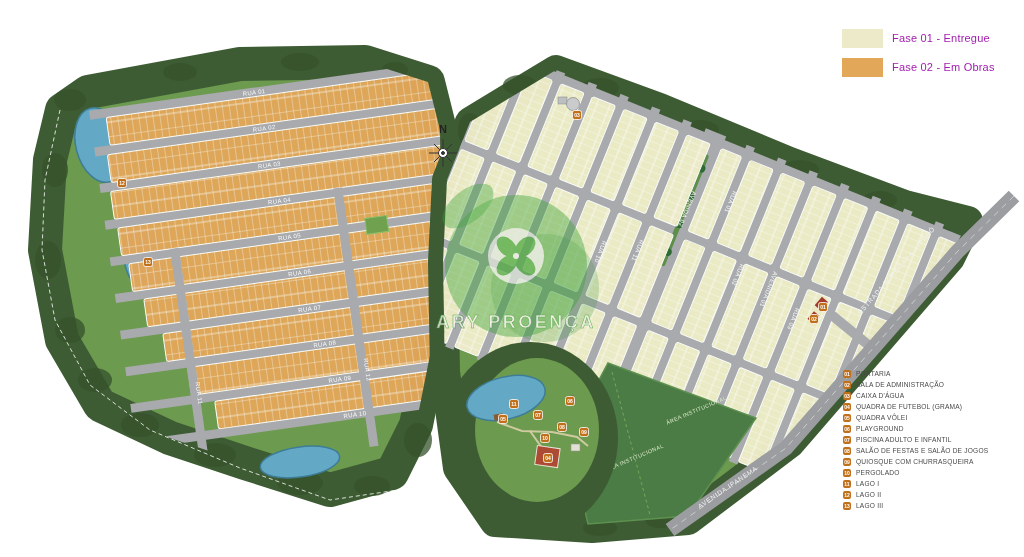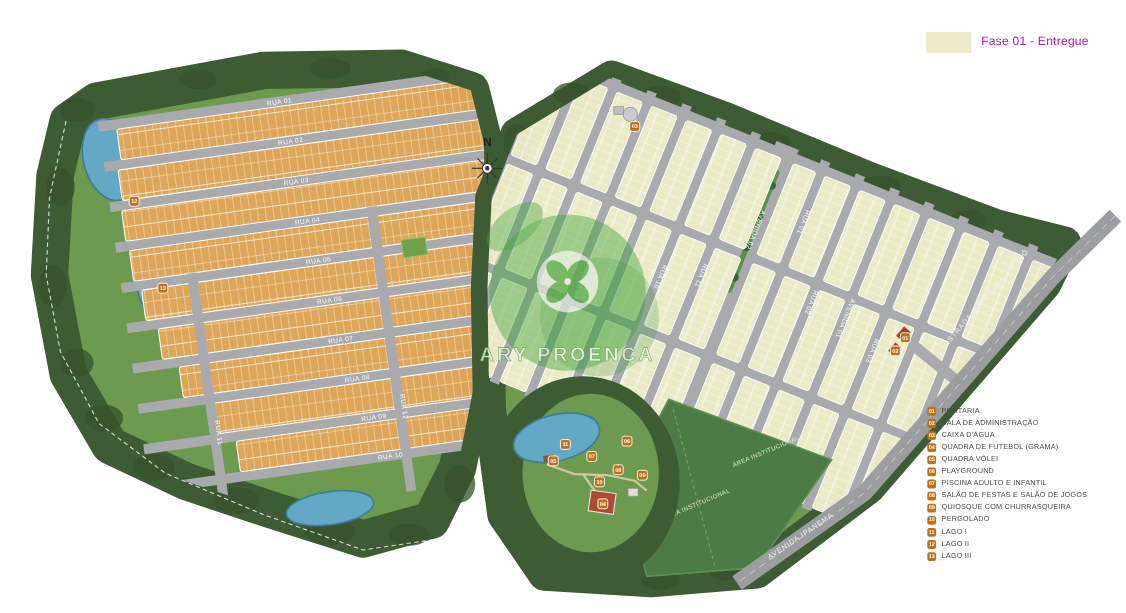--- a/index.html
+++ b/index.html
@@ -351,20 +351,24 @@
     </g>
     <text class="wm-text" x="516" y="328">ARY PROENÇA</text>
   </g>
 </svg>
 
 <div id="legend">
       <div class="legend-row">
         <div class="legend-swatch" style="background: rgb(236, 234, 200);"></div>
         <div class="legend-label">Fase 01 - Entregue</div>
       </div>
+      <div class="legend-row">
+        <div class="legend-swatch" style="background: rgb(227, 167, 90);"></div>
+        <div class="legend-label">Fase 02 - Em Obras</div>
+      </div>
     </div>
 
 <div id="key">
       <div class="key-row">
         <div class="key-badge" style="background: rgb(192, 112, 27);">01</div>
         <div class="key-label">PORTARIA</div>
       </div>
       <div class="key-row">
         <div class="key-badge" style="background: rgb(192, 112, 27);">02</div>
         <div class="key-label">SALA DE ADMINISTRAÇÃO</div>

